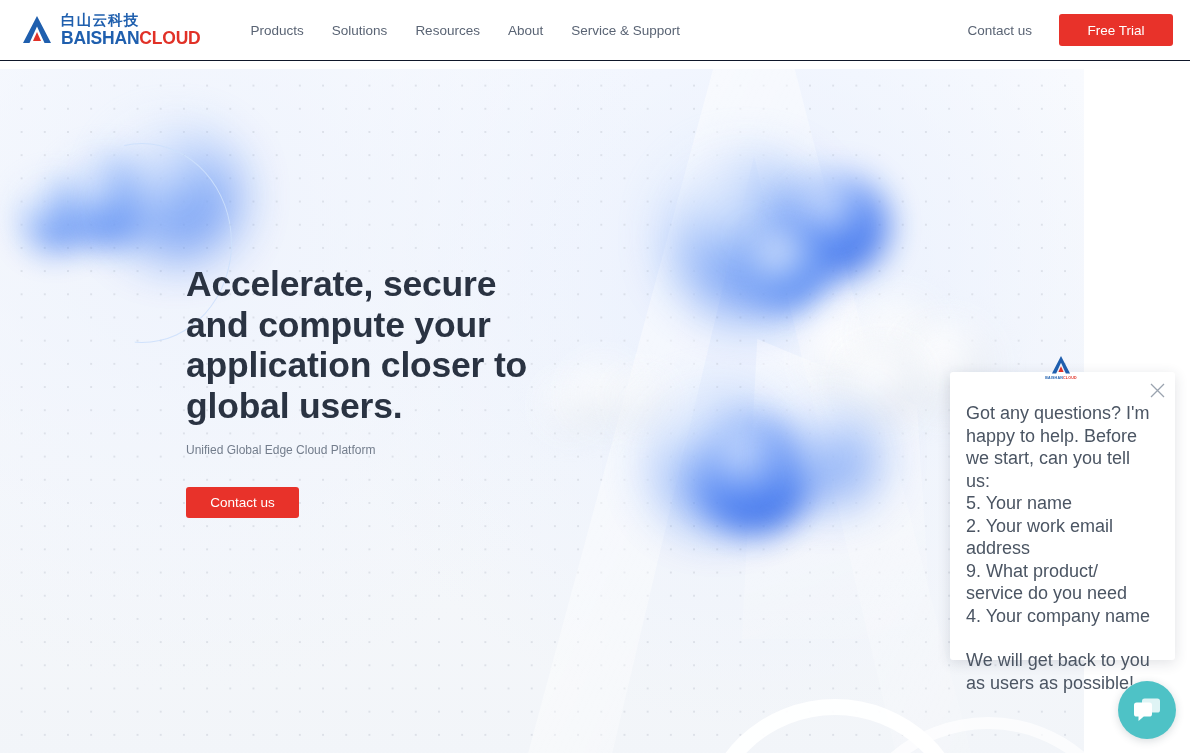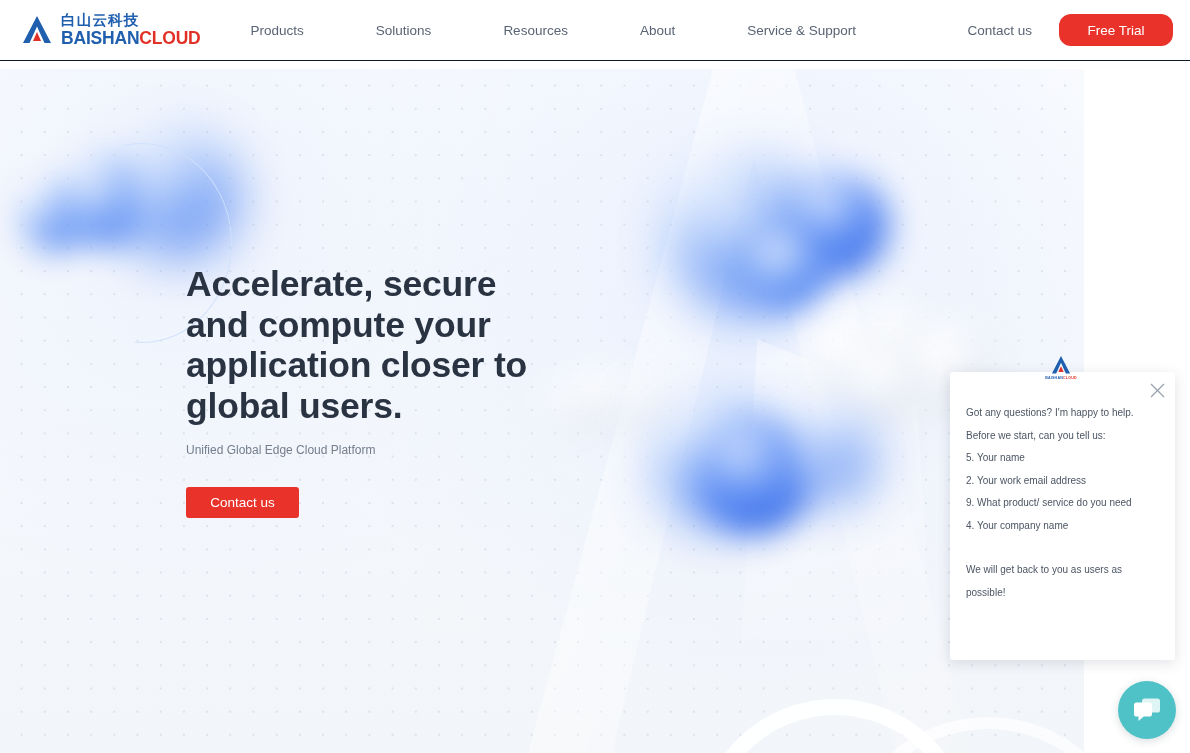--- a/index.html
+++ b/index.html
@@ -31,37 +31,37 @@
   .brand-text { display: flex; flex-direction: column; justify-content: center; line-height: 1; }
   .brand-cn {
     font-size: 14.5px; font-weight: bold; color: #1f5fae;
     letter-spacing: 1.2px; margin-bottom: 3px;
     font-family: "DejaVu Sans", sans-serif;
   }
   .brand-en { font-size: 17.5px; font-weight: bold; letter-spacing: -0.2px; white-space: nowrap; }
   .brand-en .b1 { color: #1f5fae; }
   .brand-en .b2 { color: #e13127; }
 
-  .nav { display: flex; align-items: center; margin-left: 36px; gap: 44px; }
+  .nav { display: flex; align-items: center; margin-left: 36px; }
   .nav-item {
     font-size: 13.5px; color: #5a6474;
     padding: 6px 14px; cursor: pointer; white-space: nowrap;
   }
 
   .header-right {
     margin-left: auto; display: flex; align-items: center;
     margin-right: 17px;
   }
   .contact-link {
     font-size: 13.5px; color: #5a6474; cursor: pointer;
     margin-right: 27px; white-space: nowrap;
   }
   .btn-trial {
     background: #e8322a; color: #ffffff;
-    font-size: 13.5px; border: none; border-radius: 12px;
+    font-size: 13.5px; border: none; border-radius: 3px;
     width: 114px; height: 32px; cursor: pointer;
     font-family: "Liberation Sans", sans-serif;
   }
 
   
   .hero {
     position: absolute; top: 69px; left: 0;
     width: 1084px; height: 692px;
     overflow: hidden;
     background:
@@ -156,21 +156,21 @@
   .ca1 { color: #1f5fae; }
   .ca2 { color: #e13127; }
 
   .chat-close {
     position: absolute; right: 9px; top: 10px;
     width: 17px; height: 17px; cursor: pointer;
   }
 
   .chat-body {
     padding: 30px 16px 0 16px;
-    font-size: 10px; line-height: 22.5px;
+    font-size: 18px; line-height: 22.5px;
     color: #4b5563;
   }
   .chat-body p { margin: 0; }
   .chat-gap { height: 22px; }
 
   
   .chat-launcher {
     position: absolute; left: 1118px; top: 681px;
     width: 58px; height: 58px; border-radius: 50%;
     background: #4ec2c6; cursor: pointer; z-index: 70;

